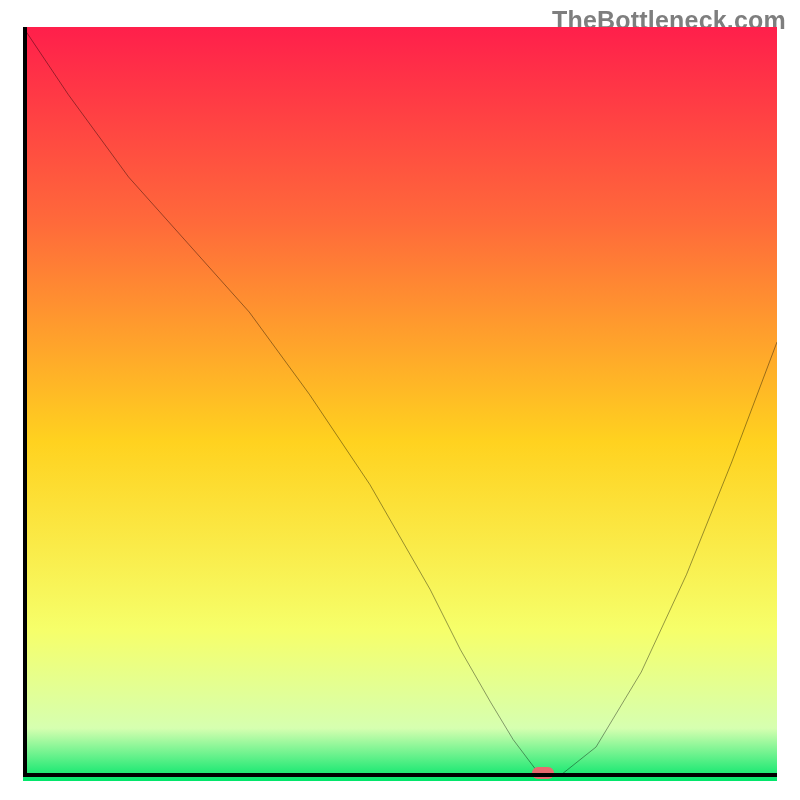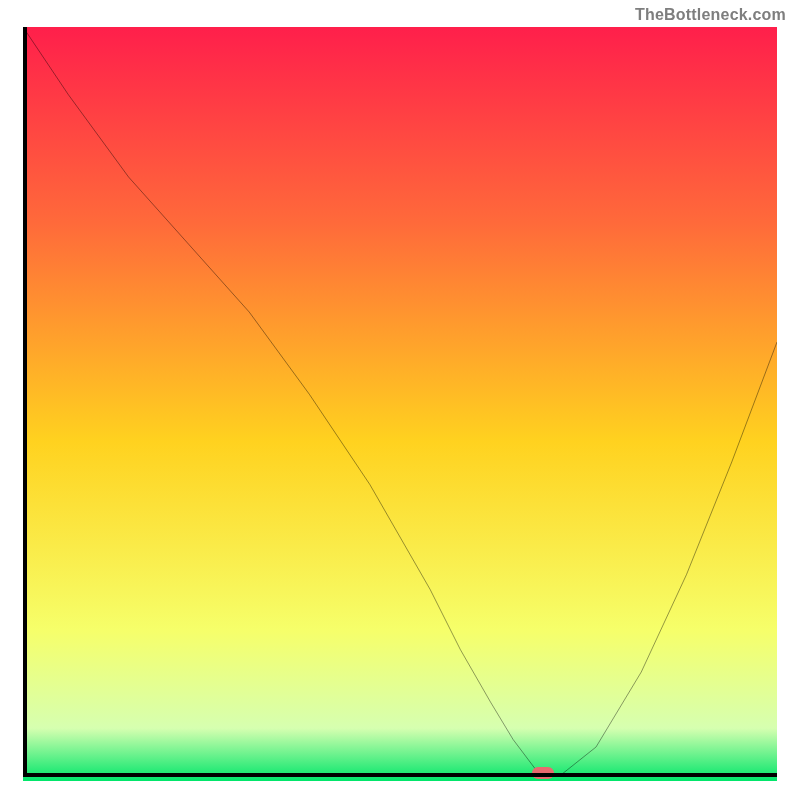--- a/index.html
+++ b/index.html
@@ -13,21 +13,21 @@
   }
   .frame {
     position: relative;
     width: 800px;
     height: 800px;
   }
   .watermark {
     position: absolute;
     top: 6px;
     right: 14px;
-    font-size: 16px;
+    font-size: 25px;
     font-weight: 600;
     color: #7e7e7e;
     letter-spacing: 0.2px;
   }
   .plot-box {
     position: absolute;
     left: 23px;
     top: 27px;
     width: 754px;
     height: 750px;

